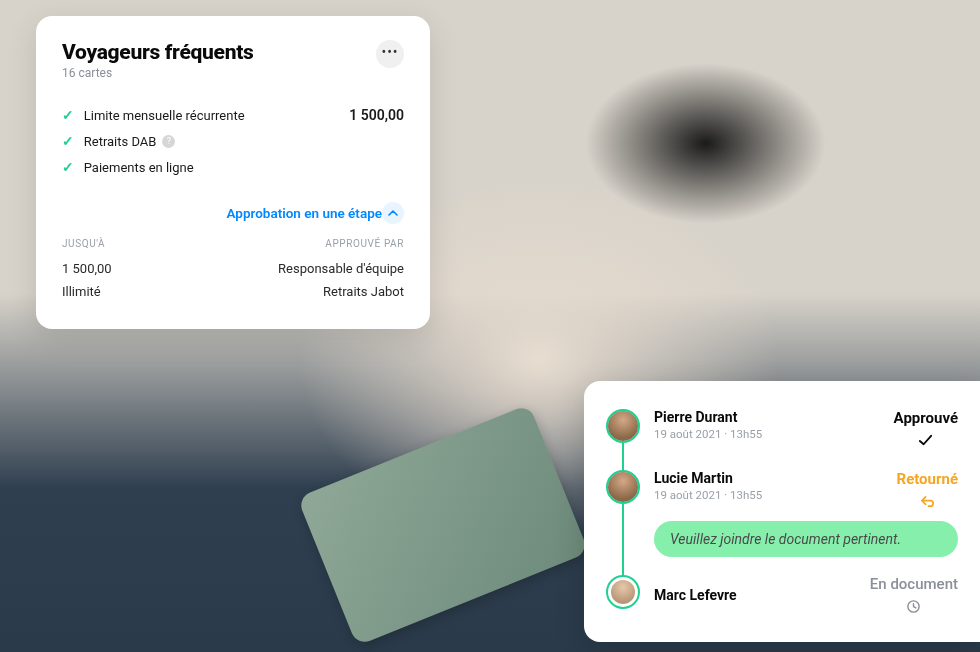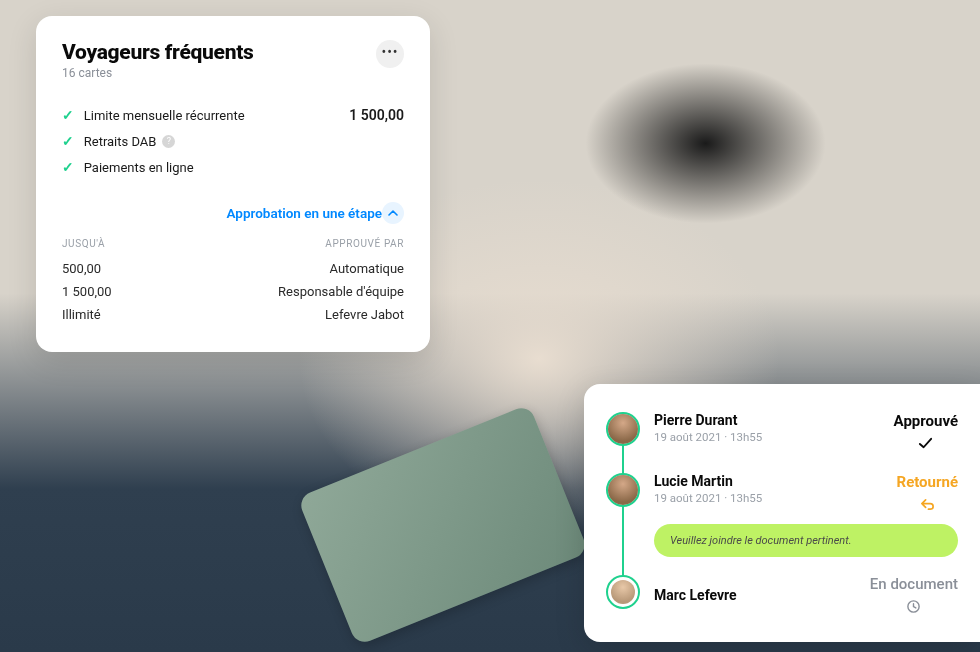--- a/index.html
+++ b/index.html
@@ -211,24 +211,24 @@
       white-space: nowrap;
       flex-direction: column;
     }
     .st-approved { color: #0a0a0a; }
     .st-returned { color: #f5a623; }
     .st-pending { color: #8a8f98; font-weight: 500; }
     .comment-bubble {
       margin-left: 48px;
       margin-top: -10px;
       margin-bottom: 18px;
-      background: #bef264;
+      background: #86efac;
       border-radius: 18px;
       padding: 10px 16px;
-      font-size: 11px;
+      font-size: 14px;
       font-style: italic;
       color: #4a4a4a;
     }
     .pending-row {
       display: flex;
       align-items: center;
     }
     .pending-row .t-name { flex: 1; }
     .icon-svg { width: 15px; height: 15px; flex-shrink: 0; }
   </style>
@@ -273,30 +273,26 @@
         </svg>
     </span>
   </div>
 
   <div class="table-headers">
     <span>Jusqu'à</span>
     <span>Approuvé par</span>
   </div>
   <div class="table-rows">
     <div class="table-row">
-      <span>500,00</span>
-      <span>Automatique</span>
-    </div>
-    <div class="table-row">
       <span>1 500,00</span>
       <span>Responsable d'équipe</span>
     </div>
     <div class="table-row">
       <span>Illimité</span>
-      <span>Lefevre Jabot</span>
+      <span>Retraits Jabot</span>
     </div>
   </div>
 </div>
 
 <div class="panel-right">
   <div class="timeline">
     <div class="vline"></div>
 
     <div class="t-item">
       <div class="avatar">

